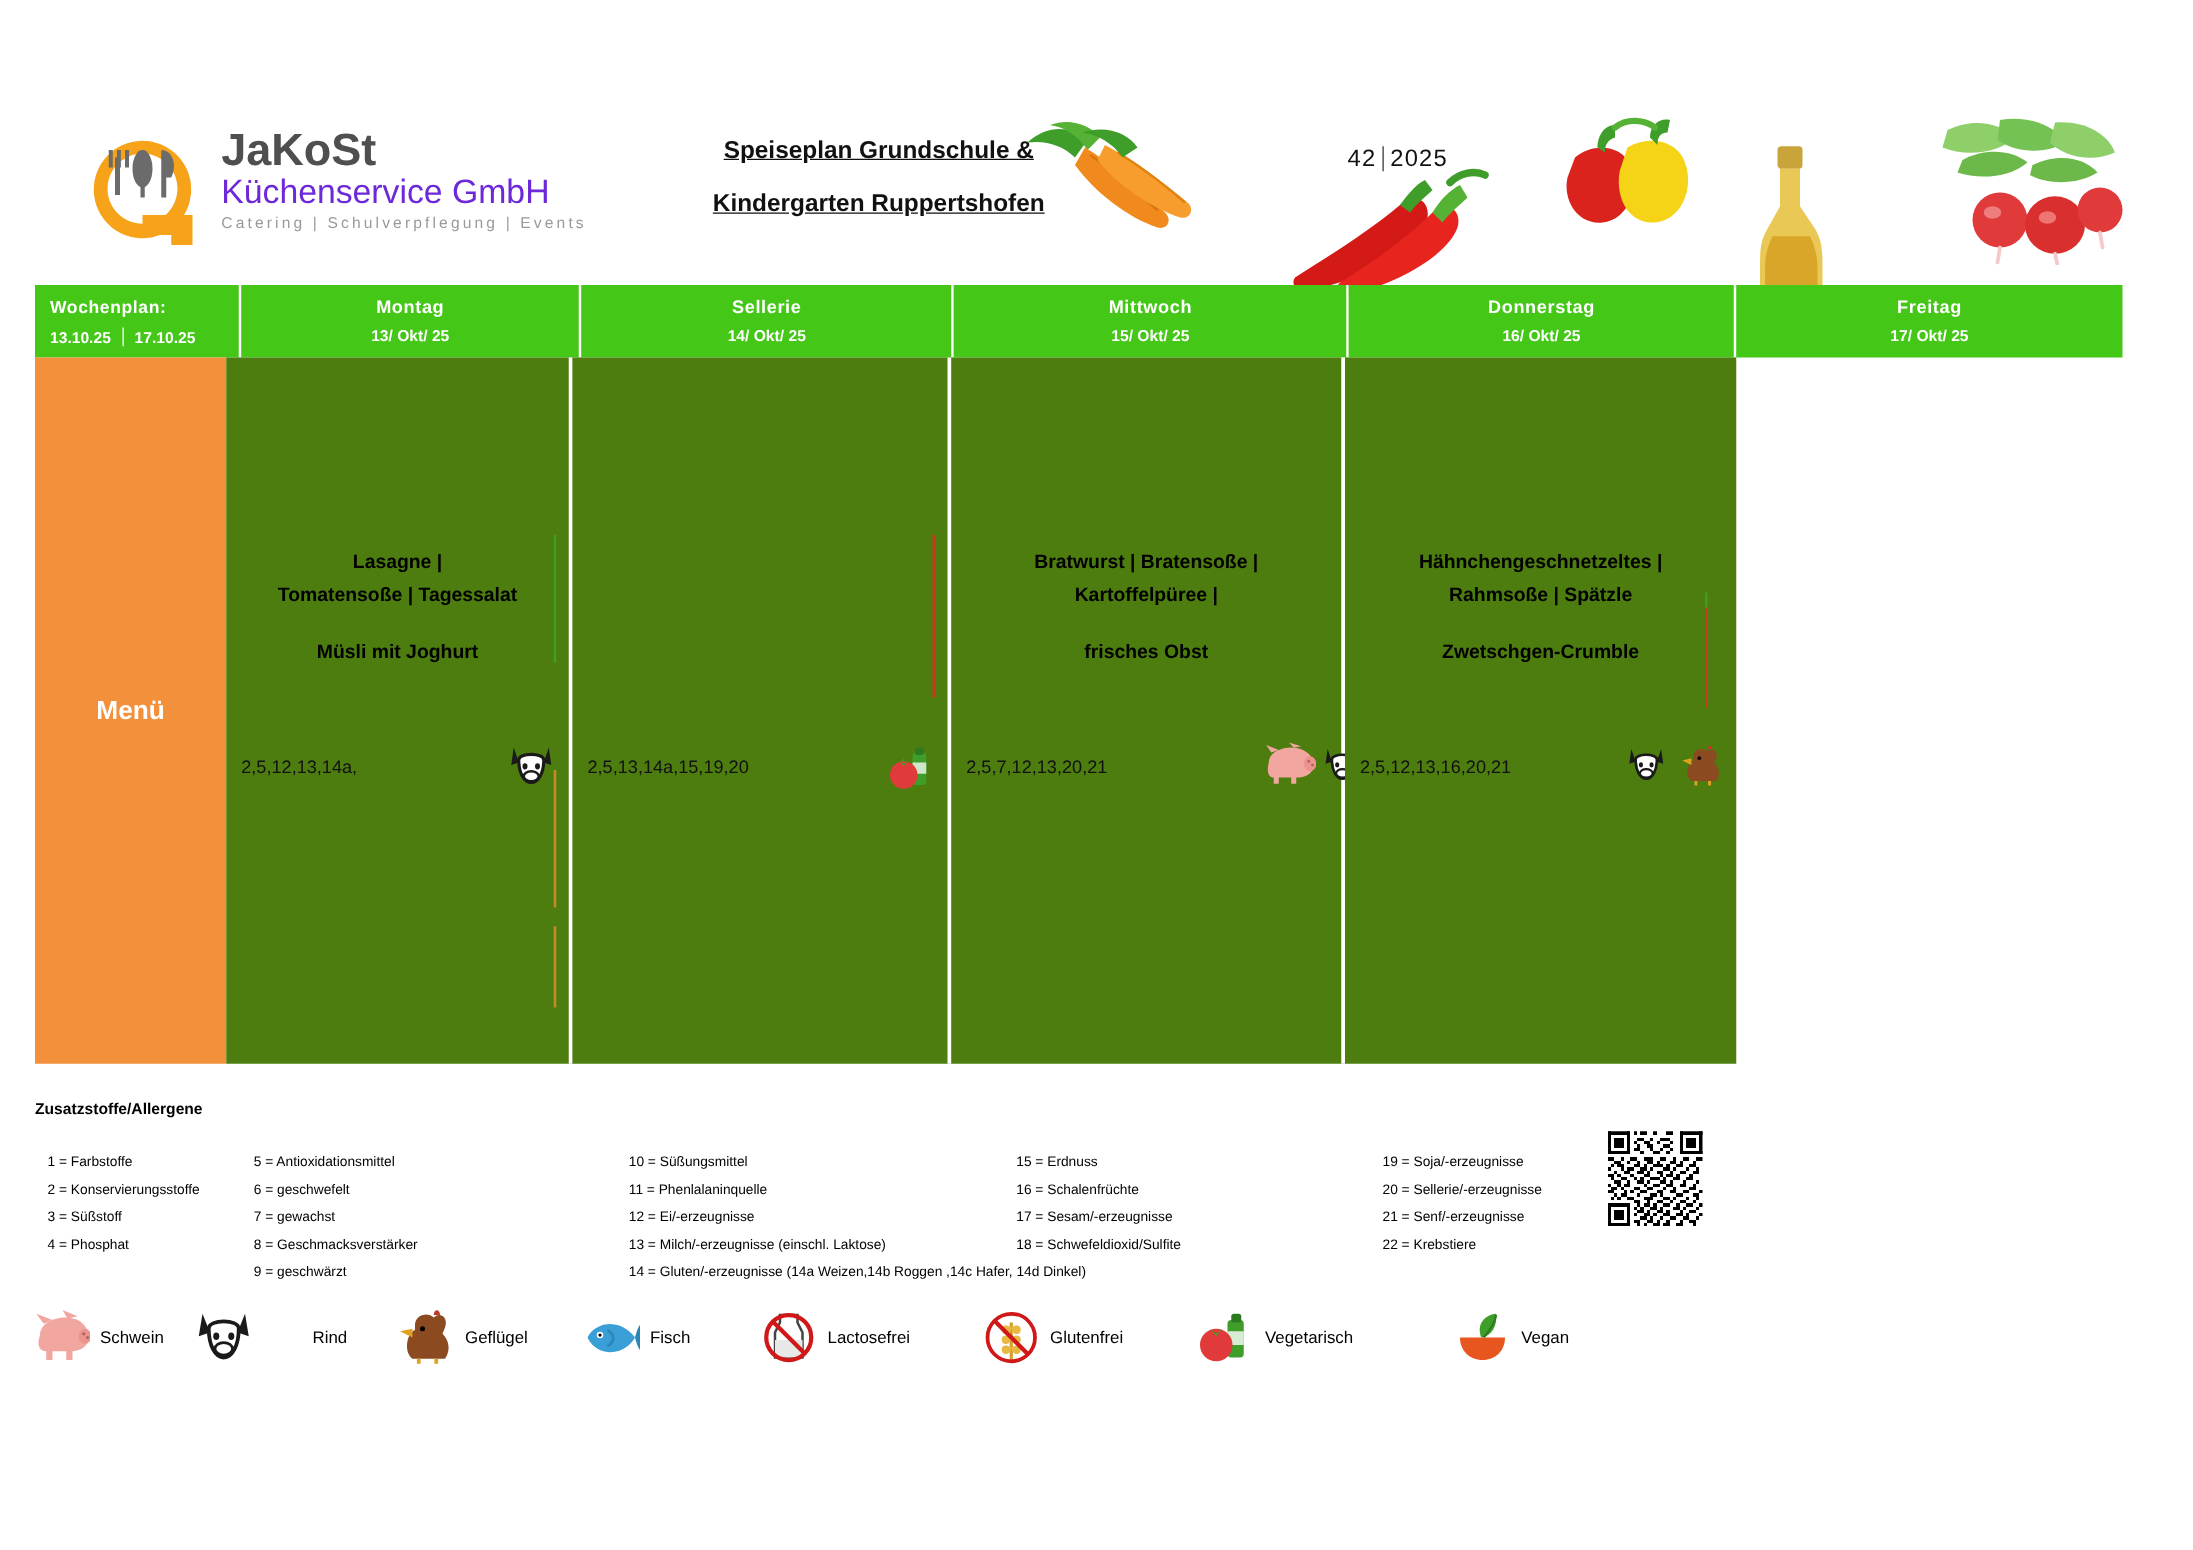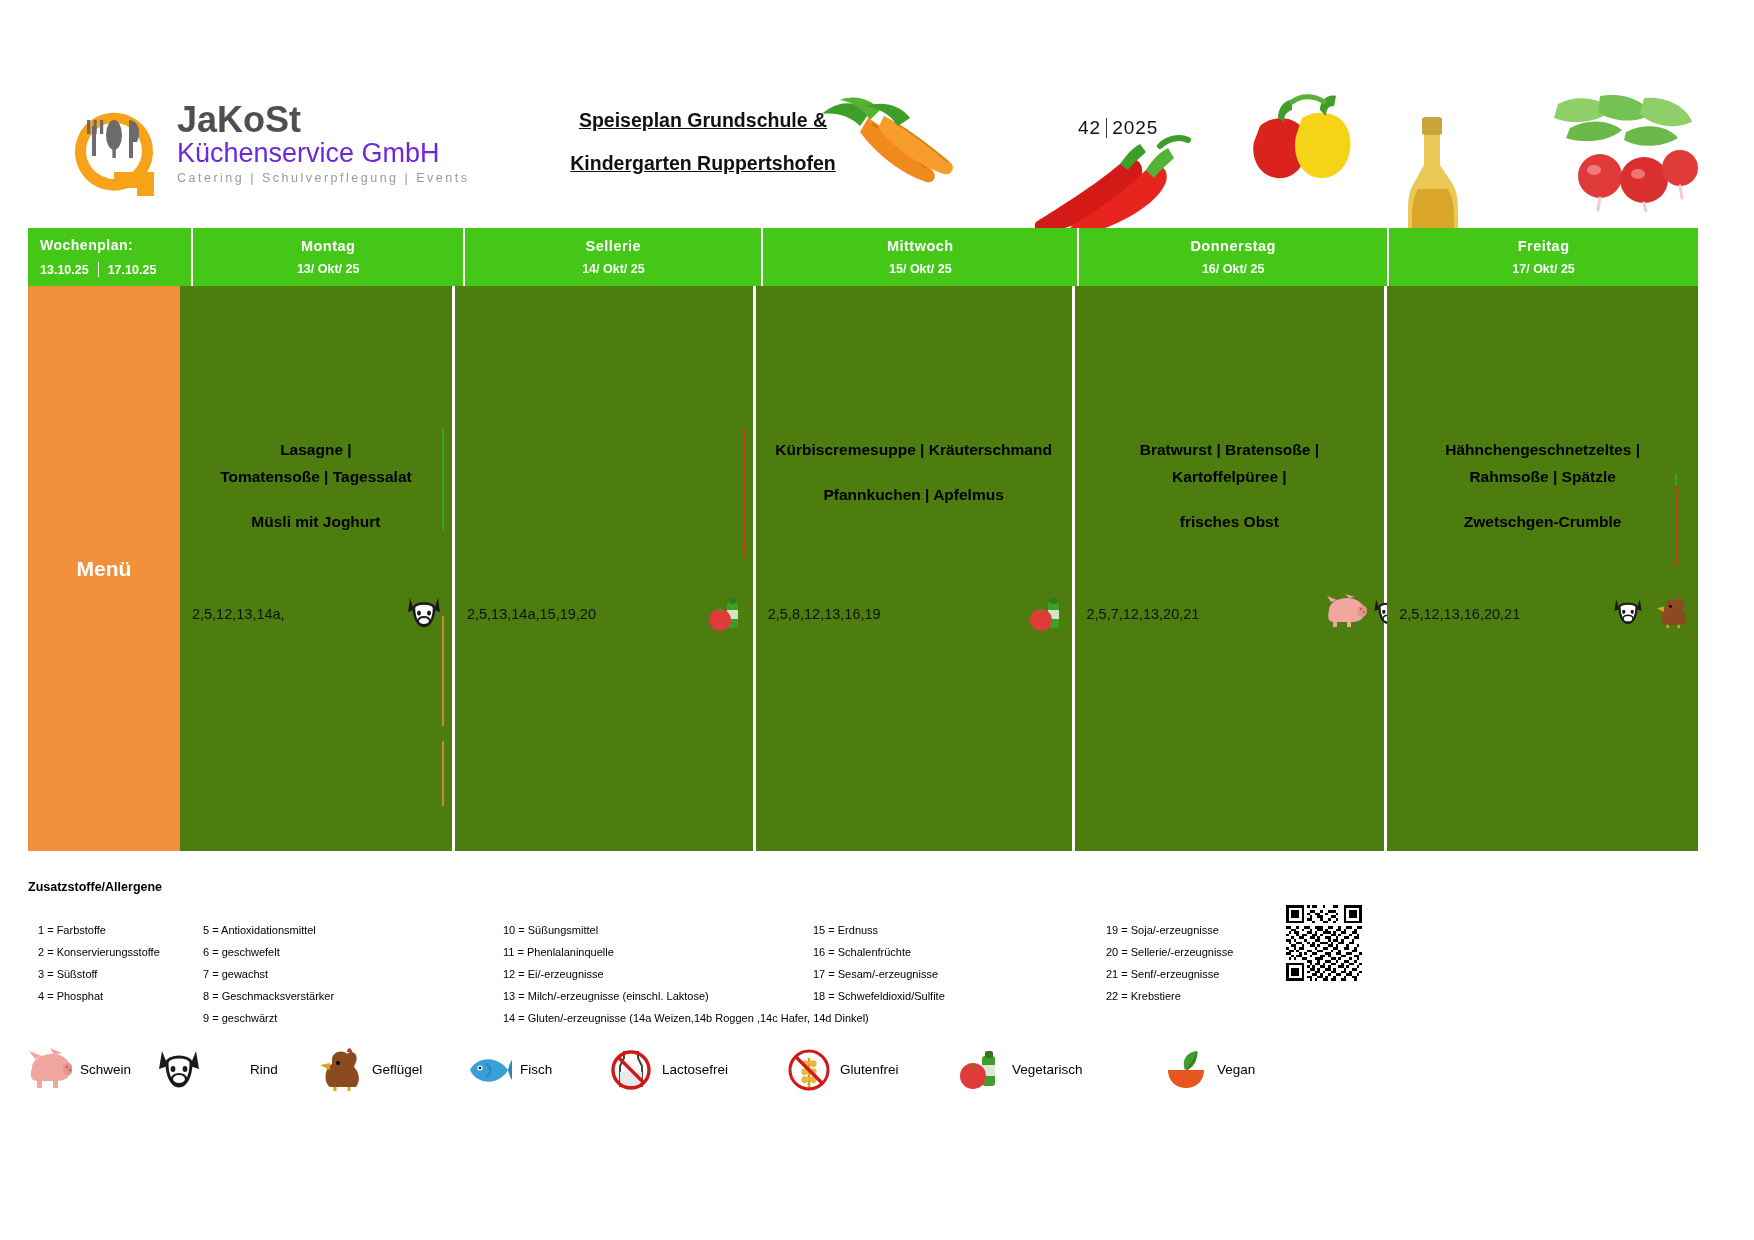--- a/index.html
+++ b/index.html
@@ -424,35 +424,20 @@
         <svg class="icon-slot" style="left:252px; width:40px; height:40px;" viewBox="0 0 40 40">
           <rect x="20" y="8" width="11" height="26" rx="3" fill="#3f9e2a"></rect>
           <rect x="22" y="4" width="7" height="6" rx="2" fill="#2d7a1f"></rect>
           <rect x="20" y="16" width="11" height="9" fill="#ffffff" opacity=".75"></rect>
           <circle cx="13" cy="26" r="11" fill="#e03a3a"></circle>
           <path d="M13,16 C10,12 16,12 13,16 Z" fill="#3f9e2a"></path>
           <path d="M9,14 L13,17 L17,14 L13,19 Z" fill="#3f9e2a"></path>
         </svg>
       </div>
 
-      <div class="day-cell" style="width:318px;">
-        <div class="dish">
-          <span>Kürbiscremesuppe | Kräuterschmand</span>
-          <span class="gap"></span>
-          <span>Pfannkuchen |  Apfelmus</span>
-        </div>
-        <div class="allergens">2,5,8,12,13,16,19</div>
-        <svg class="icon-slot" style="left:272px; width:40px; height:40px;" viewBox="0 0 40 40">
-          <rect x="20" y="8" width="11" height="26" rx="3" fill="#3f9e2a"></rect>
-          <rect x="22" y="4" width="7" height="6" rx="2" fill="#2d7a1f"></rect>
-          <rect x="20" y="16" width="11" height="9" fill="#ffffff" opacity=".75"></rect>
-          <circle cx="13" cy="26" r="11" fill="#e03a3a"></circle>
-          <path d="M9,14 L13,17 L17,14 L13,19 Z" fill="#3f9e2a"></path>
-        </svg>
-      </div>
 
       <div class="day-cell" style="width:312px;">
         <div class="dish">
           <span>Bratwurst | Bratensoße |</span><br>
           <span>Kartoffelpüree |</span>
           <span class="gap"></span>
           <span>frisches Obst</span>
         </div>
         <div class="allergens">2,5,7,12,13,20,21</div>
         <svg class="icon-slot" style="left:248px; width:44px; height:34px;" viewBox="0 0 44 34">

